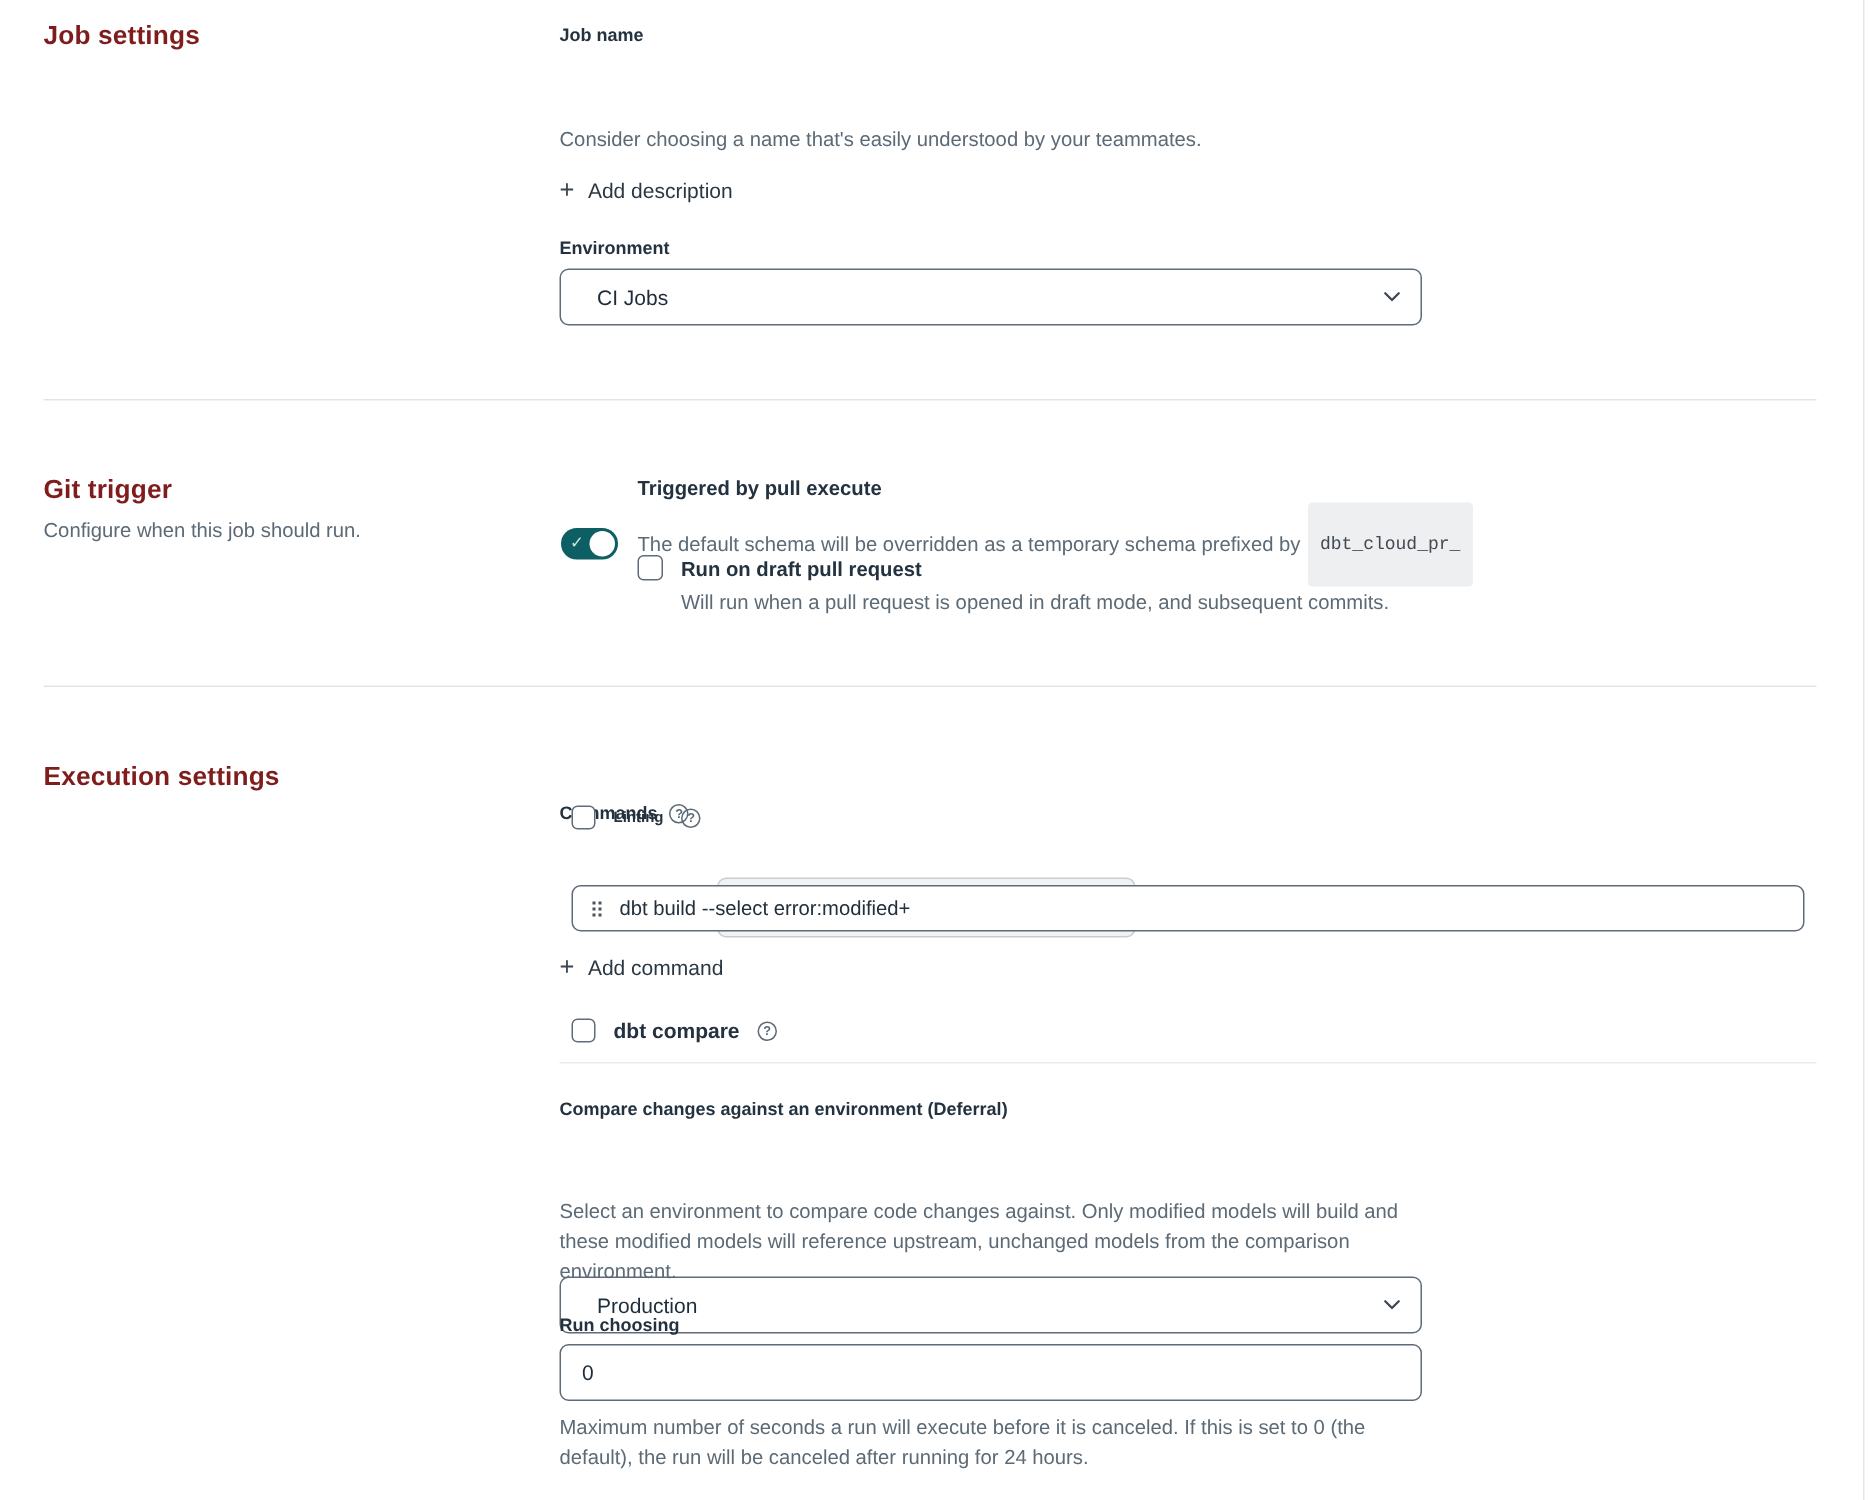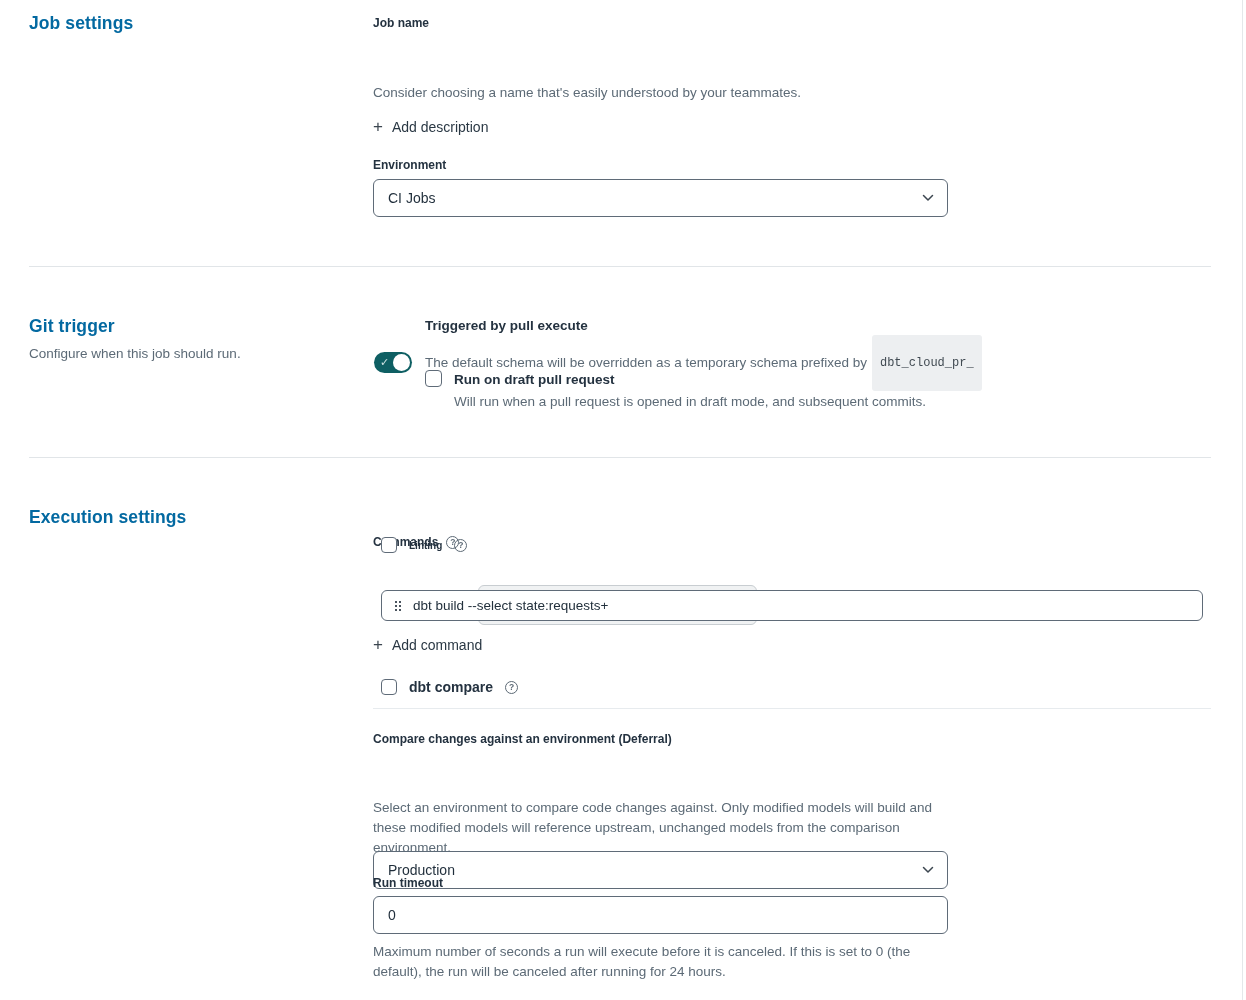--- a/index.html
+++ b/index.html
@@ -5,38 +5,38 @@
   * { margin:0; padding:0; box-sizing:border-box; }
   html,body { background:#ffffff; }
   body {
     width:1246px; height:1000px;
     font-family:"Liberation Sans","DejaVu Sans",sans-serif;
     color:#243240;
   }
   .page { position:relative; width:1246px; height:1000px; background:#fff; overflow:hidden; }
   .abs { position:absolute; }
 
-  .section-title { font-size:17.5px; font-weight:700; color:#0369a1; letter-spacing:.1px; }
+  .section-title { font-size:17.5px; font-weight:700; color:#7f1d1d; letter-spacing:.1px; }
   .section-sub { font-size:13.5px; color:#5c6a76; }
   .field-label { font-size:12px; font-weight:700; color:#243240; }
   .help-text { font-size:13.5px; color:#5c6a76; line-height:20px; }
   .bold-label { font-size:13.5px; font-weight:700; color:#243240; }
 
   .divider { height:1px; background:#e1e5e8; }
   .divider.light { background:#e7ebee; }
   .page-edge { width:1px; background:#e4e8ea; }
 
   .text-input {
     width:575px; height:38px; border:1px solid #5f6b78; border-radius:6px;
     padding:0 14px; font-size:14px; color:#1f2d3a; background:#fff; outline:none;
     font-family:inherit;
   }
   .select {
     width:575px; height:38px; border:1px solid #5f6b78; border-radius:6px;
-    background:#fff; display:flex; align-items:center; padding:0 14px;
+    background:#fff; display:flex; align-items:center; padding:0 24px;
     font-size:14px; color:#1f2d3a; cursor:pointer; position:relative;
   }
   .select .chevron { position:absolute; right:13px; top:50%; transform:translateY(-50%); color:#3c4650; display:flex; }
   .select.disabled {
     width:279px; height:40px; background:#f0f2f3; border:1px solid #c8cdd1; color:#8d969e;
   }
   .select.disabled .chevron { color:#8d969e; }
 
   .link-btn { display:inline-flex; align-items:center; gap:9px; cursor:pointer; background:none; border:none; font-family:inherit; }
   .link-btn .plus { font-size:17px; line-height:1; color:#3c4650; font-weight:400; }
@@ -147,21 +147,21 @@
     <span>Stop running on error</span>
     <span class="chevron">
       <svg class="chev" width="12" height="8" viewBox="0 0 12 8">
           <path d="M1.5 1.5 L6 6 L10.5 1.5" fill="none" stroke="currentColor" stroke-width="1.5" stroke-linecap="round" stroke-linejoin="round"></path>
         </svg>
     </span>
   </div>
 
   <div class="abs command-row" style="left:381px; top:590px;">
     <span class="drag-dots"></span>
-    <span class="command-text">dbt build --select state:requests+</span>
+    <span class="command-text">dbt build --select error:modified+</span>
   </div>
 
   <button class="abs link-btn" style="left:373px; top:636px;">
     <span class="plus">+</span>
     <span class="lbl">Add command</span>
   </button>
 
   <div class="abs row" style="left:381px; top:679px; gap:12px;">
     <span class="checkbox" style="width:16px;height:16px;"></span>
     <span class="bold-label" style="font-size:14px;">dbt compare</span>
@@ -176,20 +176,20 @@
     <span>Production</span>
     <span class="chevron">
       <svg class="chev" width="12" height="8" viewBox="0 0 12 8">
           <path d="M1.5 1.5 L6 6 L10.5 1.5" fill="none" stroke="currentColor" stroke-width="1.5" stroke-linecap="round" stroke-linejoin="round"></path>
         </svg>
     </span>
   </div>
 
   <div class="abs help-text" style="left:373px; top:798px; width:560px;">Select an environment to compare code changes against. Only modified models will build and these modified models will reference upstream, unchanged models from the comparison environment.</div>
 
-  <div class="abs field-label" style="left:373px; top:876px;">Run timeout</div>
+  <div class="abs field-label" style="left:373px; top:876px;">Run choosing</div>
 
   <input class="abs text-input" style="left: 373px; top: 896px;" type="text" value="0">
 
   <div class="abs help-text" style="left:373px; top:942px; width:585px;">Maximum number of seconds a run will execute before it is canceled. If this is set to 0 (the default), the run will be canceled after running for 24 hours.</div>
 
   <div class="abs page-edge" style="left:1242px; top:0; height:1000px;"></div>
 </div>
 
 </body></html>

